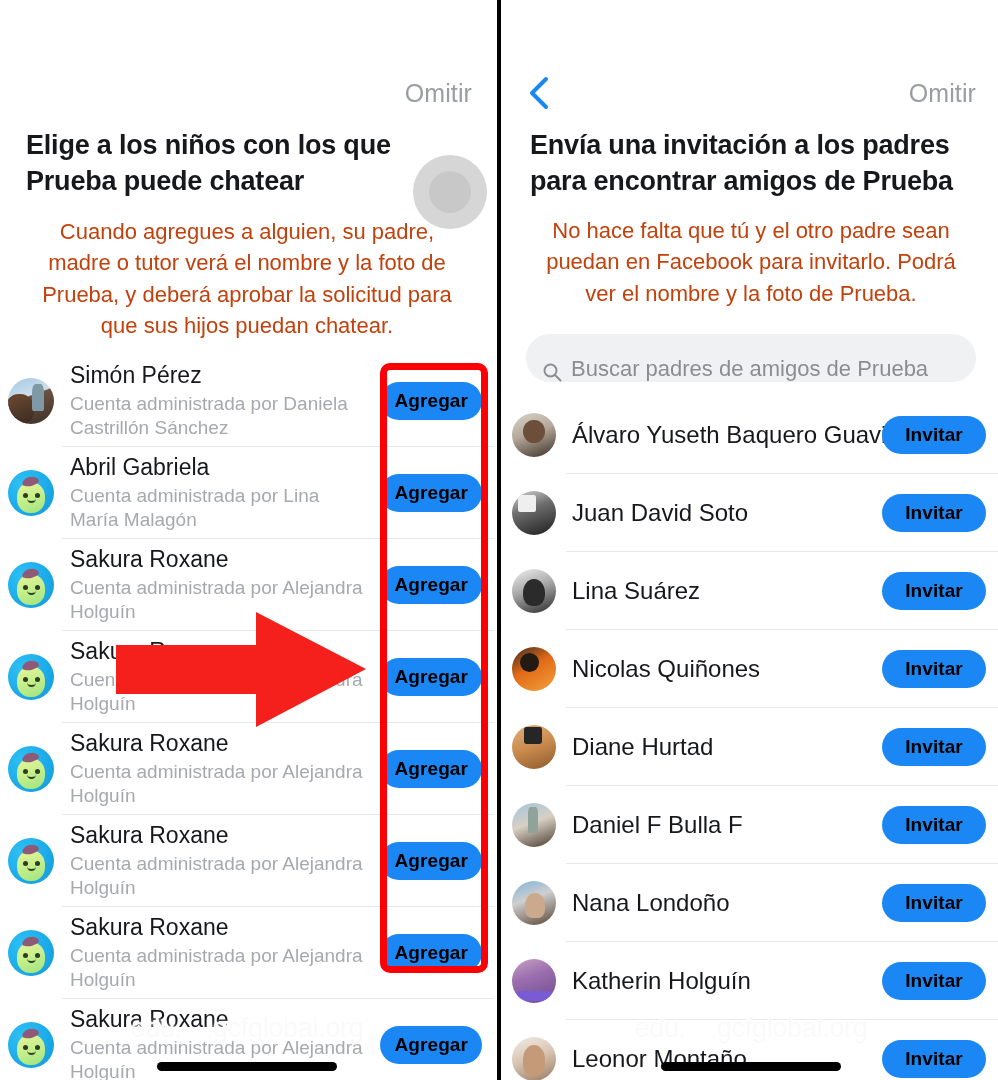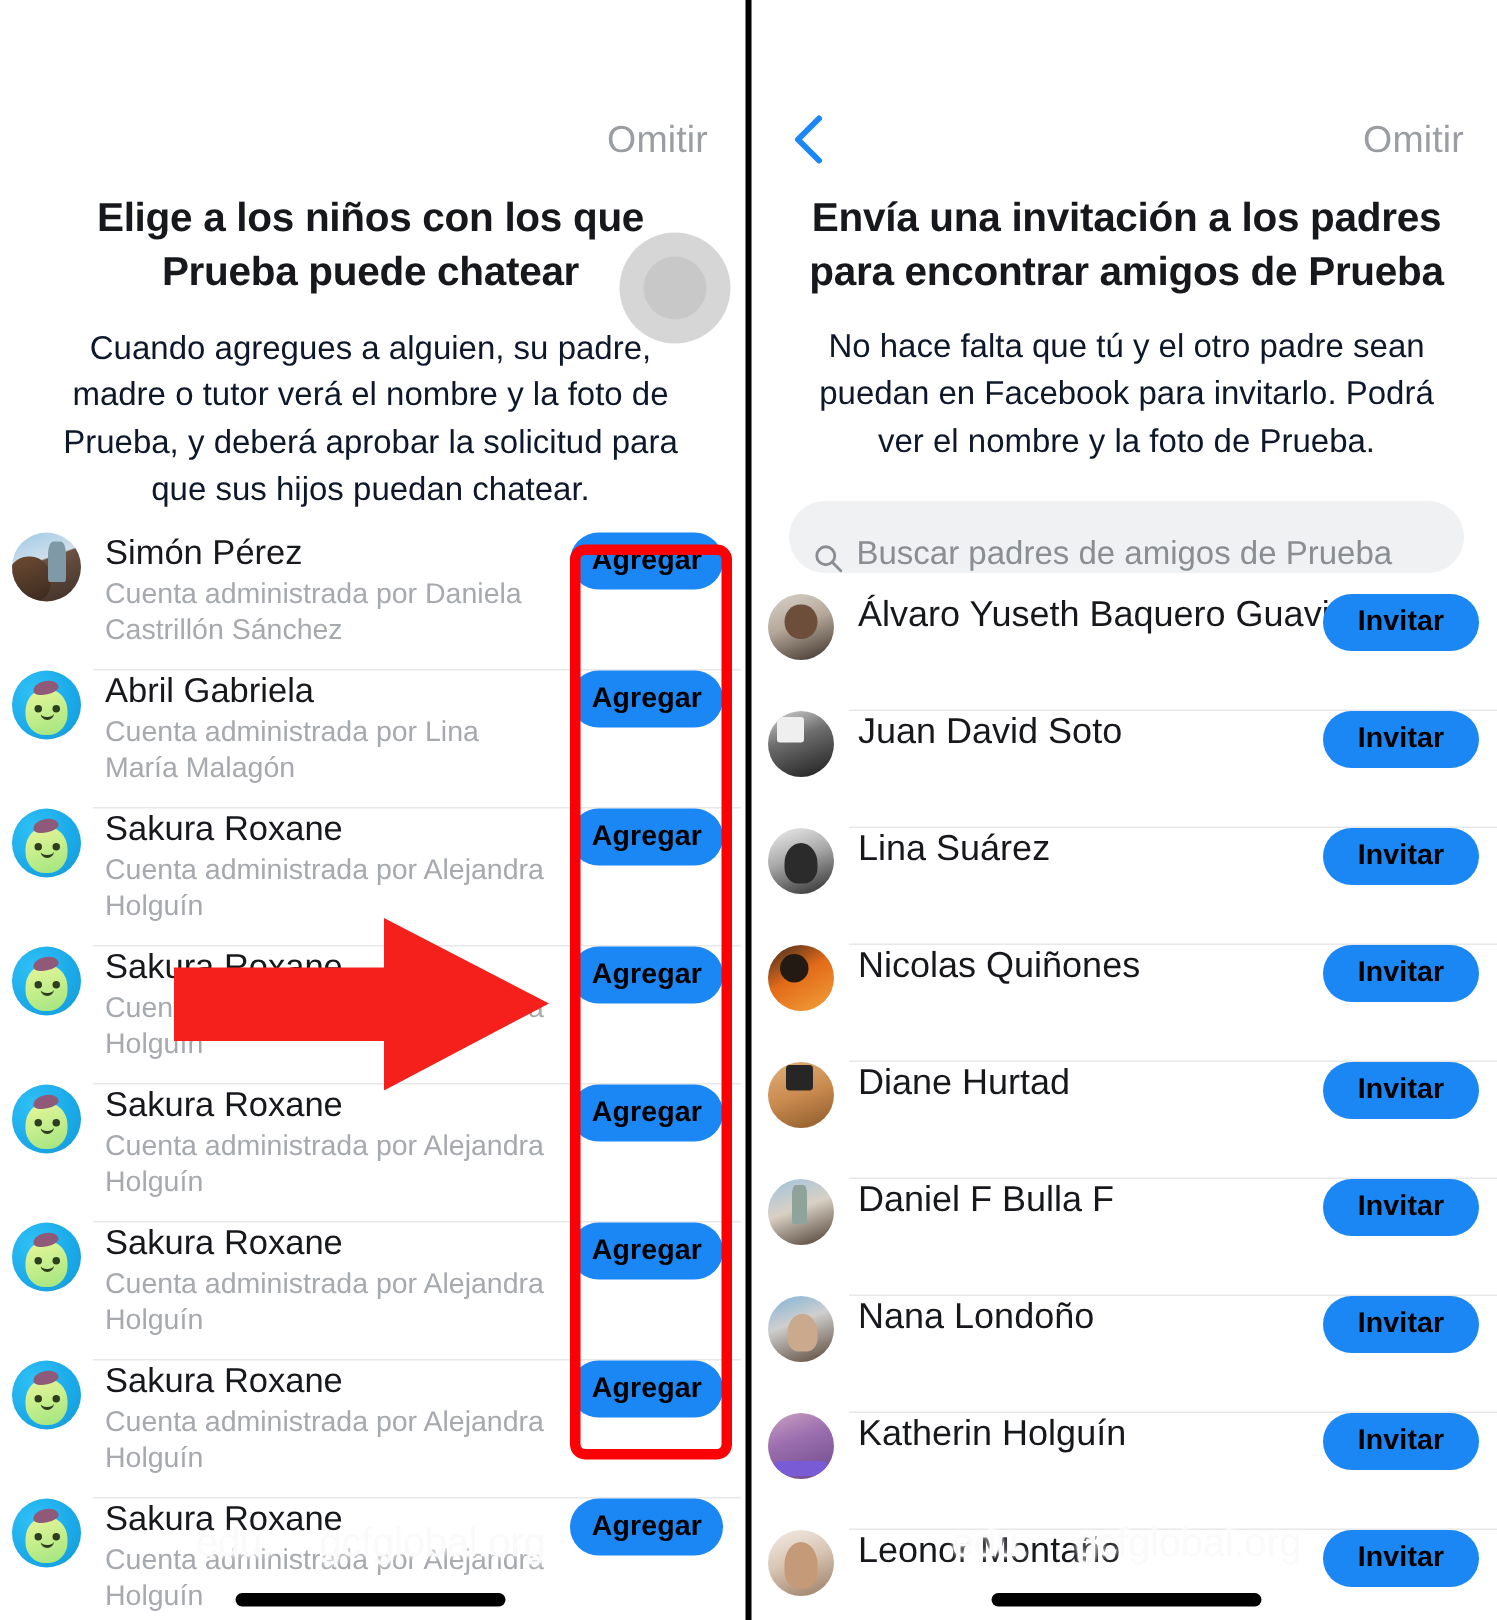--- a/index.html
+++ b/index.html
@@ -55,29 +55,29 @@
     font-size: 25px;
     color: #9a9da1;
     letter-spacing: 0.1px;
   }
 
   
   .title {
     font-size: 27px;
     font-weight: bold;
     color: #16181c;
-    text-align: center;
+    text-align: left;
     line-height: 1.32;
     padding: 0 26px;
     margin-top: 4px;
     letter-spacing: -0.2px;
   }
   .subtitle {
     font-size: 22px;
-    color: #0f172a;
+    color: #c2410c;
     text-align: center;
     line-height: 1.42;
     padding: 0 28px;
     margin-top: 16px;
   }
   .panel-left .subtitle { margin-top: 17px; }
 
   
   .searchbar {
     margin: 25px 22px 0 22px;
@@ -92,21 +92,21 @@
   .search-text {
     font-size: 22px;
     color: #8a8d92;
   }
 
   
   .list { margin-top: 14px; }
   .row {
     position: relative;
     display: flex;
-    align-items: flex-start;
+    align-items: center;
     padding: 0 12px 0 8px;
     min-height: 92px;
   }
   .panel-left .row { min-height: 92px; }
   .panel-right .row { min-height: 78px; }
   .row .sep {
     position: absolute;
     left: 62px; right: 0; bottom: 0;
     height: 1px;
     background: #e7e8ea;

